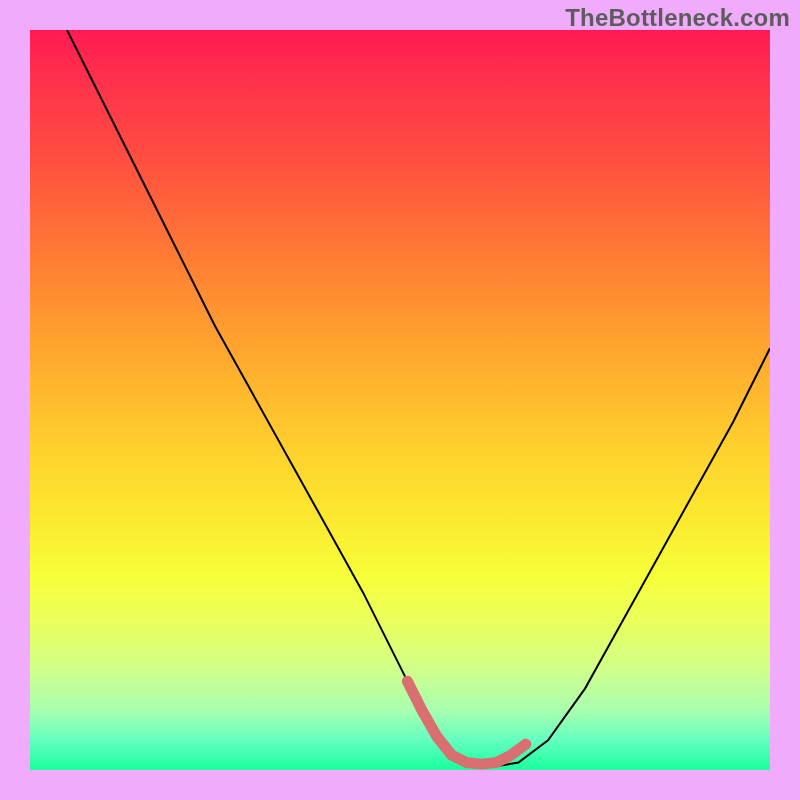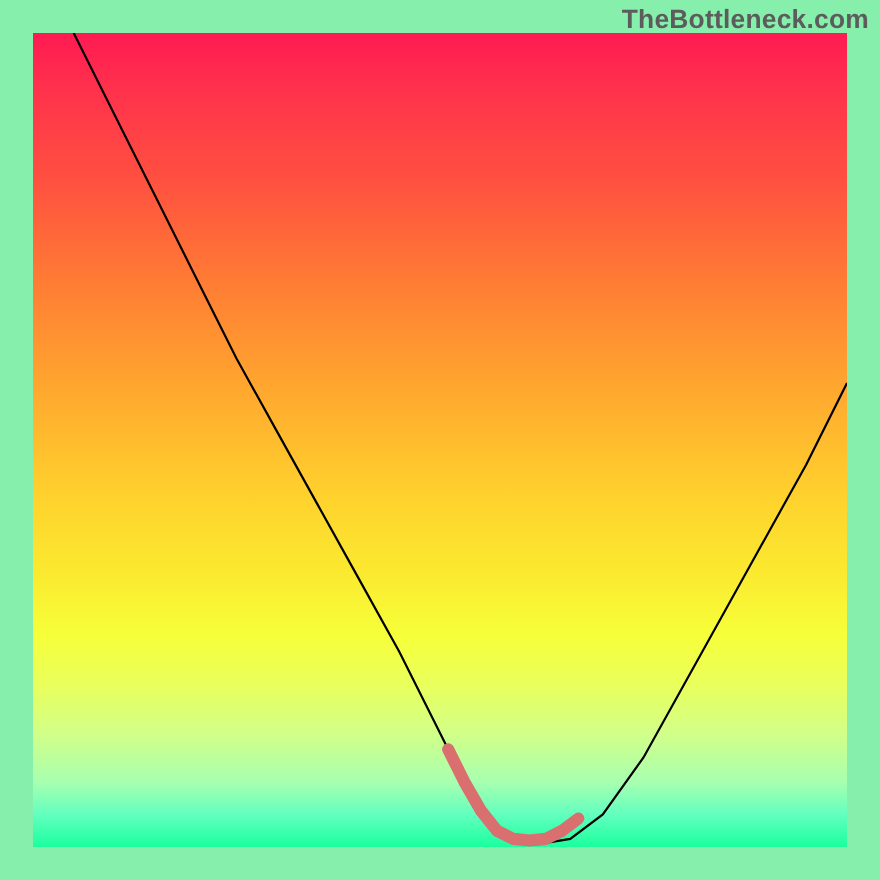--- a/index.html
+++ b/index.html
@@ -8,21 +8,21 @@
     width: 800px;
     height: 800px;
     background: #000;
     overflow: hidden;
     font-family: Arial, Helvetica, sans-serif;
   }
   .frame {
     position: relative;
     width: 800px;
     height: 800px;
-    background: #86efac;
+    background: #f0abfc;
   }
   .watermark {
     position: absolute;
     top: 4px;
     right: 10px;
     color: #5c5c5c;
     font-size: 24px;
     font-weight: bold;
     letter-spacing: 0.2px;
     z-index: 10;

